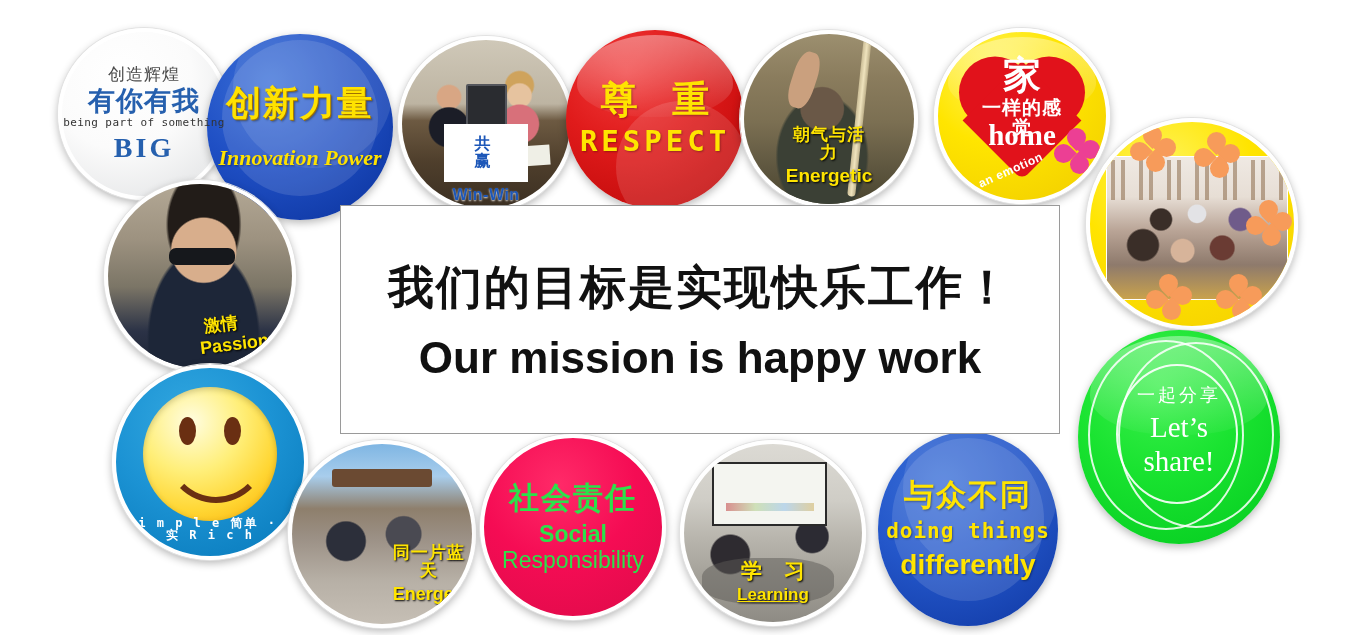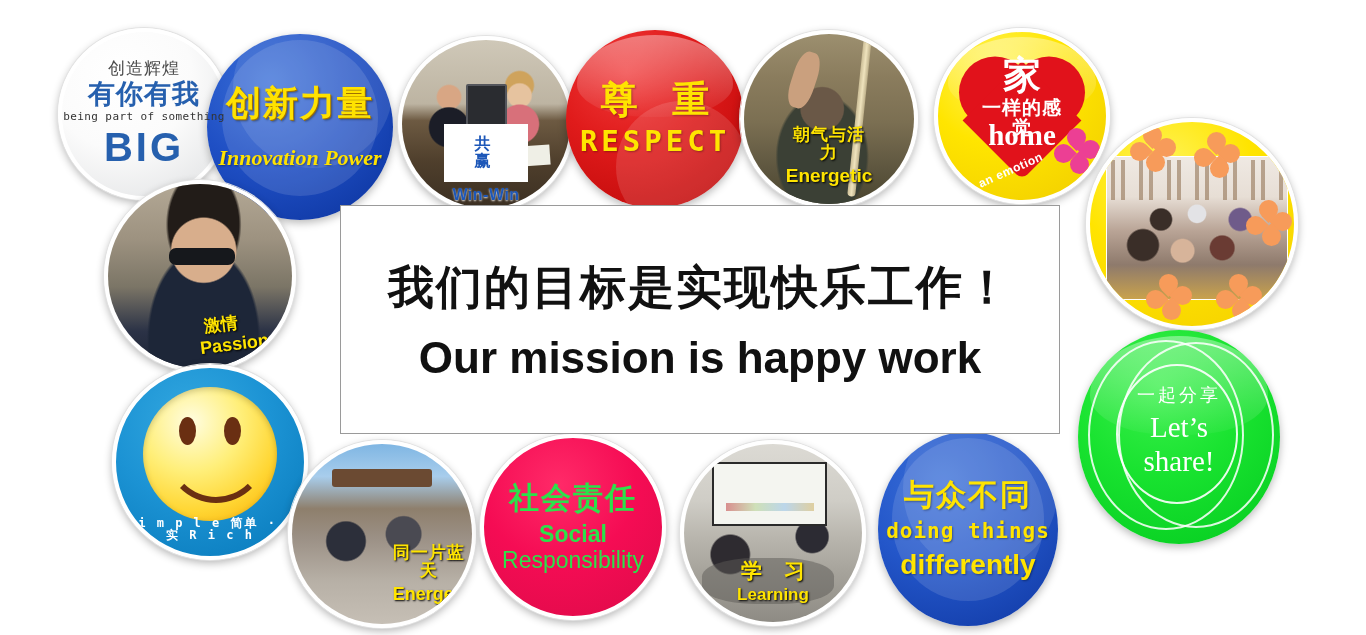--- a/index.html
+++ b/index.html
@@ -69,21 +69,21 @@
   .txt{position:relative;z-index:5;display:block;white-space:nowrap;}
 
   
   #b-big{
     left:58px; top:28px; width:172px; height:172px;
     background:radial-gradient(circle at 36% 28%, #ffffff 0%, #fbfbfb 45%, #e8e9ea 80%, #d4d6d8 100%);
   }
   #b-big .cn-sm{font-size:17px;color:#4a4a4a;letter-spacing:1px;margin-bottom:3px;}
   #b-big .cn-lg{font-size:27px;color:#2660ae;font-weight:bold;letter-spacing:1px;margin-bottom:2px;}
   #b-big .en-sm{font-size:11px;color:#333;letter-spacing:.4px;font-family:"DejaVu Sans Mono",monospace;}
-  #b-big .en-big{font-size:40px;color:#2660ae;font-weight:bold;letter-spacing:3px;font-family:Liberation Sans, sans-serif;margin-top:4px;}
+  #b-big .en-big{font-size:28px;color:#2660ae;font-weight:bold;letter-spacing:3px;font-family:Liberation Serif, serif;margin-top:4px;}
 
   
   #b-innov{
     left:207px; top:34px; width:186px; height:186px;
     background:radial-gradient(circle at 34% 26%, #3a6fd8 0%, #1f4fc4 46%, #113ba8 82%, #0a2d87 100%);
   }
   #b-innov .cn{font-size:35px;color:#ffe200;font-weight:bold;letter-spacing:2px;
      text-shadow:1px 1px 0 #a07000,2px 2px 2px rgba(0,0,0,.35);}
   #b-innov .en{font-size:22px;color:#ffe200;font-style:italic;font-weight:bold;margin-top:24px;
      font-family:"Liberation Serif",serif;text-shadow:1px 1px 2px rgba(0,0,0,.35);}
@@ -267,21 +267,21 @@
       radial-gradient(circle at 26% 62%, #2e2b30 0 11%, rgba(46,43,48,0) 12%),
       linear-gradient(to bottom,#dcdad4 0%, #cfcdc6 32%, #b9b6ae 52%, #a6a39b 72%, #8e8b84 100%);
   }
   .ph-learn .screen{position:absolute;left:16%;top:10%;width:62%;height:34%;background:#f4f5f0;border:2px solid #2a2a2a;}
   .ph-learn .screen:after{content:"";position:absolute;left:10%;bottom:22%;width:80%;height:8px;
     background:linear-gradient(to right,#d88f8f,#cfe0b8,#bcd6ea,#dfcfa0);}
   .ph-learn .table{position:absolute;left:10%;bottom:10%;width:74%;height:26%;background:#5c5a56;border-radius:40%;opacity:.5;}
   #b-learn .cn{position:absolute;left:50%;transform:translateX(-50%);bottom:40px;z-index:6;
     font-size:21px;color:#ffe400;font-weight:bold;letter-spacing:8px;text-indent:8px;text-shadow:1px 1px 2px #000;}
   #b-learn .en{position:absolute;left:50%;transform:translateX(-50%);bottom:18px;z-index:6;
-    font-size:17px;color:#ffe400;font-weight:bold;text-shadow:1px 1px 2px #000;}
+    font-size:17px;color:#ffe400;font-weight:bold;text-shadow:1px 1px 2px #000;text-decoration:underline;}
 
   
   #b-diff{
     left:878px; top:432px; width:180px; height:194px;
     background:radial-gradient(circle at 36% 26%, #3a6fd8 0%, #2356c9 46%, #1540ad 84%, #0f3391 100%);
     text-align:center;
   }
   #b-diff .cn{font-size:30px;color:#ffe400;font-weight:bold;letter-spacing:2px;text-shadow:1px 1px 2px rgba(0,0,0,.35);}
   #b-diff .en1{font-size:21px;color:#ffe400;font-weight:bold;margin-top:9px;letter-spacing:1px;
     font-family:"DejaVu Sans Mono",monospace;text-shadow:1px 1px 2px rgba(0,0,0,.35);}

